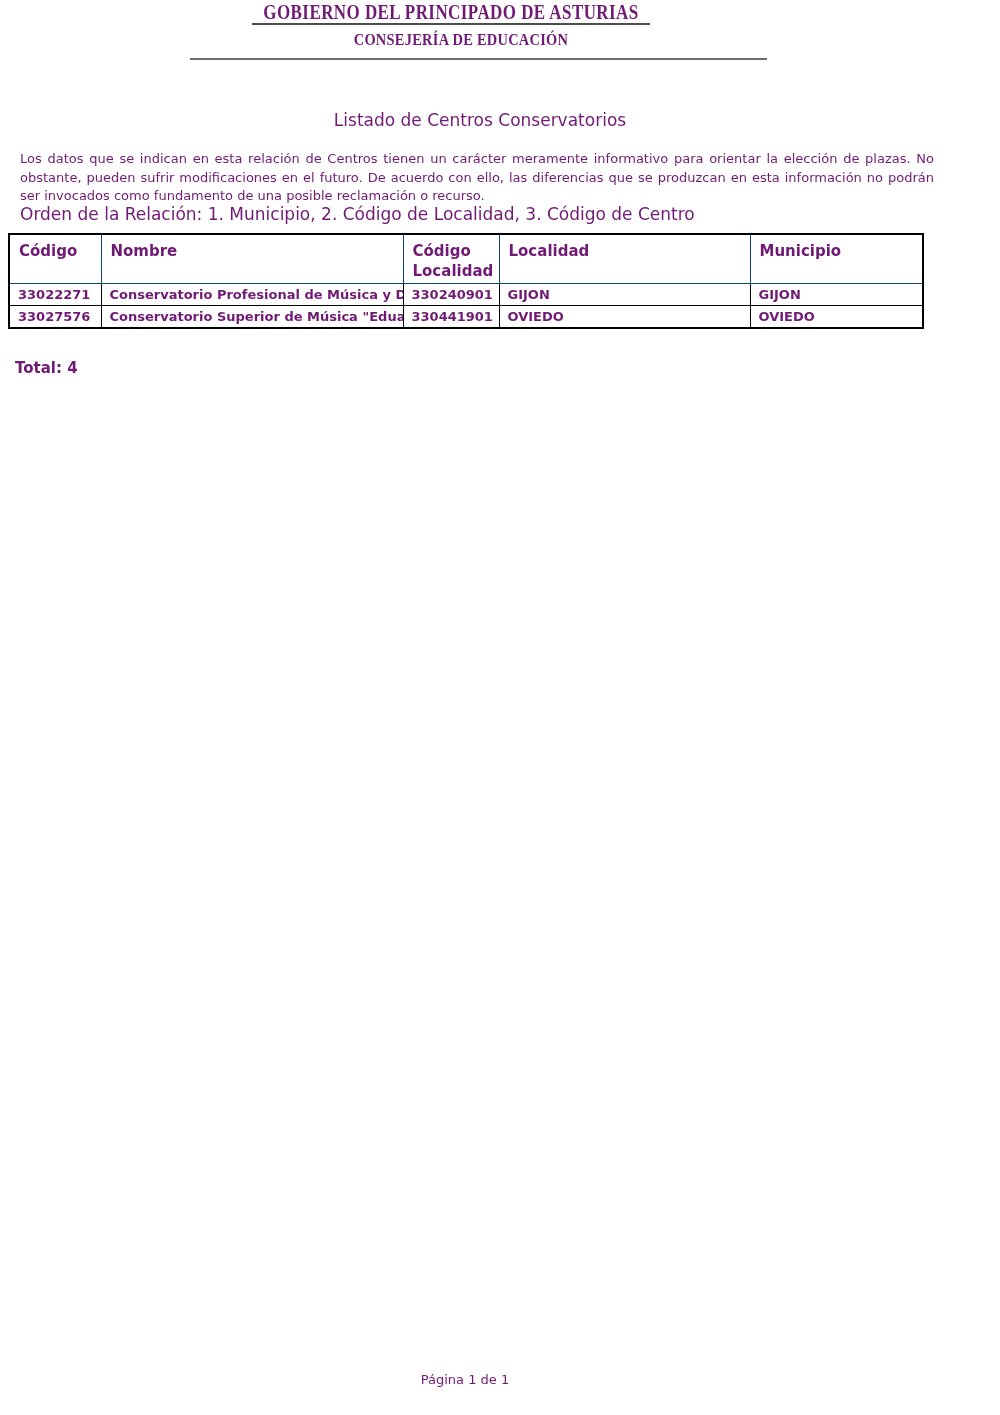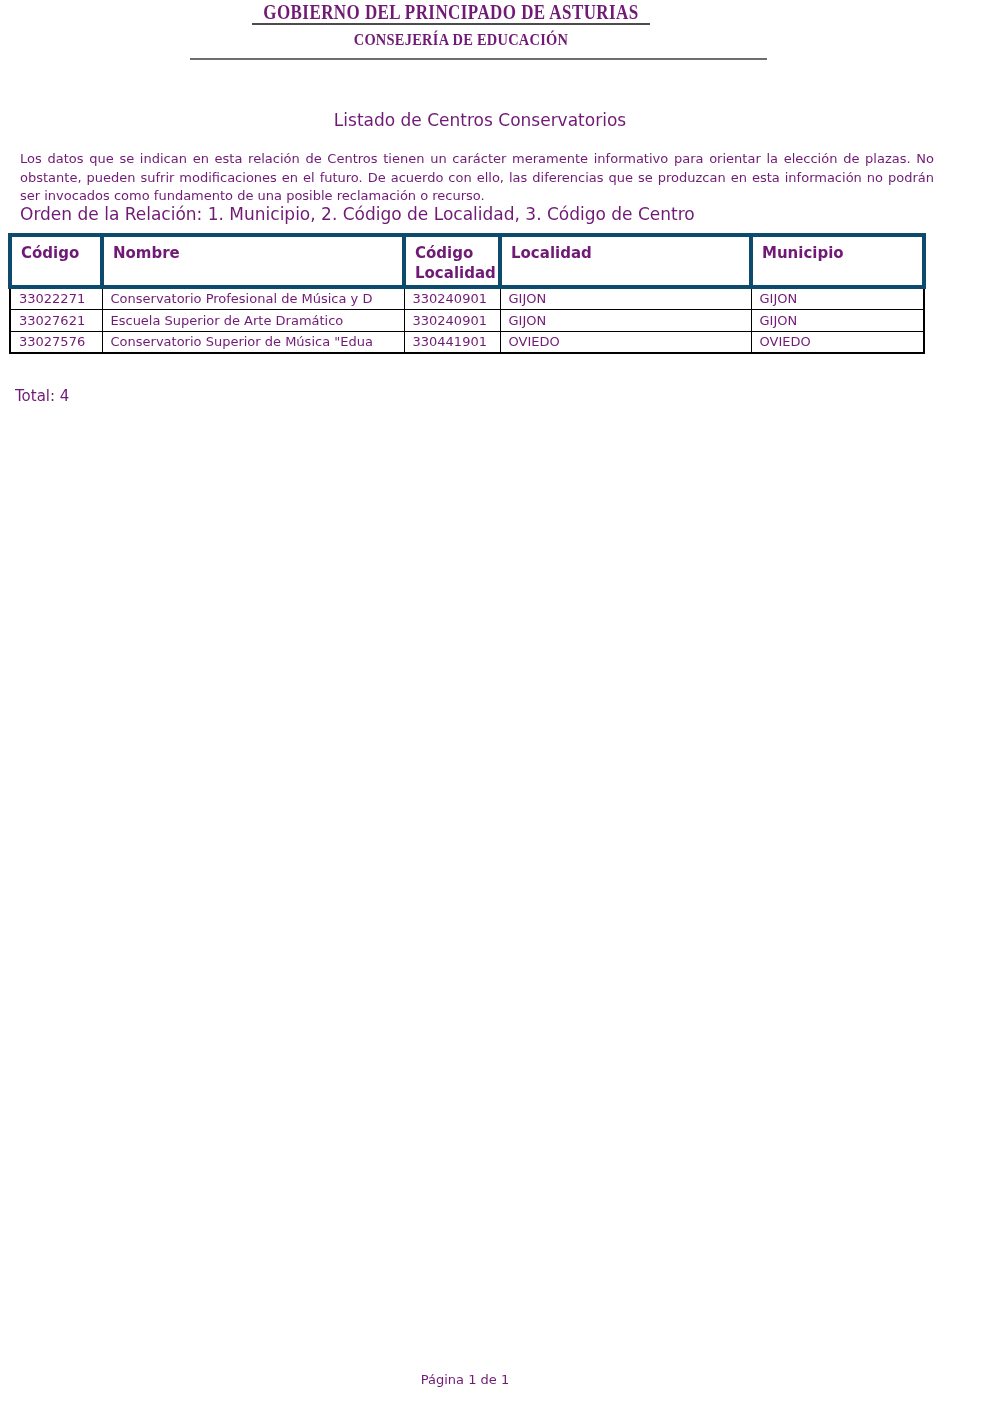--- a/index.html
+++ b/index.html
@@ -32,30 +32,30 @@
     font-size:13px; line-height:18.5px; text-align:justify;
   }
   .order-note { position:absolute; top:192px; left:8px; margin:12px; font-size:17px; }
   
   table.centers {
     position:absolute; top:233px; left:8px; width:914px;
     border-collapse:collapse; table-layout:fixed;
     border:2px solid #000000;
   }
   table.centers th {
-    border:4px solid #0c4a6e; font-size:15px; font-weight:700; text-align:left;
+    border:1px solid #0c4a6e; font-size:15px; font-weight:700; text-align:left;
     vertical-align:top; padding:6px 6px 2px 9px; line-height:20px; height:47px;
     box-sizing:border-box; overflow:hidden;
   }
   table.centers td {
-    border:1px solid #000000; font-size:13px; font-weight:400; text-align:left;
+    border:1px solid #000000; font-size:13px; font-weight:700; text-align:left;
     vertical-align:middle; padding:2px 6px 2px 8px; height:22px;
     box-sizing:border-box; white-space:pre; overflow:hidden;
   }
-  .total { position:absolute; top:387px; left:15px; font-size:15px; font-weight:400; }
+  .total { position:absolute; top:359px; left:15px; font-size:15px; font-weight:700; }
   .footer { position:absolute; top:1372px; left:8px; width:914px; text-align:center; font-size:13px; }
 </style>
 </head>
 <body>
 
 <div class="page">
 
   <div class="gov-title">GOBIERNO DEL PRINCIPADO DE ASTURIAS</div>
   <div class="gov-underline"></div>
   <div class="dept-title">CONSEJERÍA DE EDUCACIÓN</div>
@@ -86,27 +86,20 @@
     </thead>
     <tbody>
         <tr>
           <td>33022271</td>
           <td>Conservatorio Profesional de Música y D</td>
           <td>330240901</td>
           <td>GIJON</td>
           <td>GIJON</td>
         </tr>
         <tr>
-          <td>33027621</td>
-          <td>Escuela Superior de Arte Dramático</td>
-          <td>330240901</td>
-          <td>GIJON</td>
-          <td>GIJON</td>
-        </tr>
-        <tr>
           <td>33027576</td>
           <td>Conservatorio Superior de Música "Edua</td>
           <td>330441901</td>
           <td>OVIEDO</td>
           <td>OVIEDO</td>
         </tr>
       </tbody>
   </table>
 
   <div class="total">Total: 4</div>

